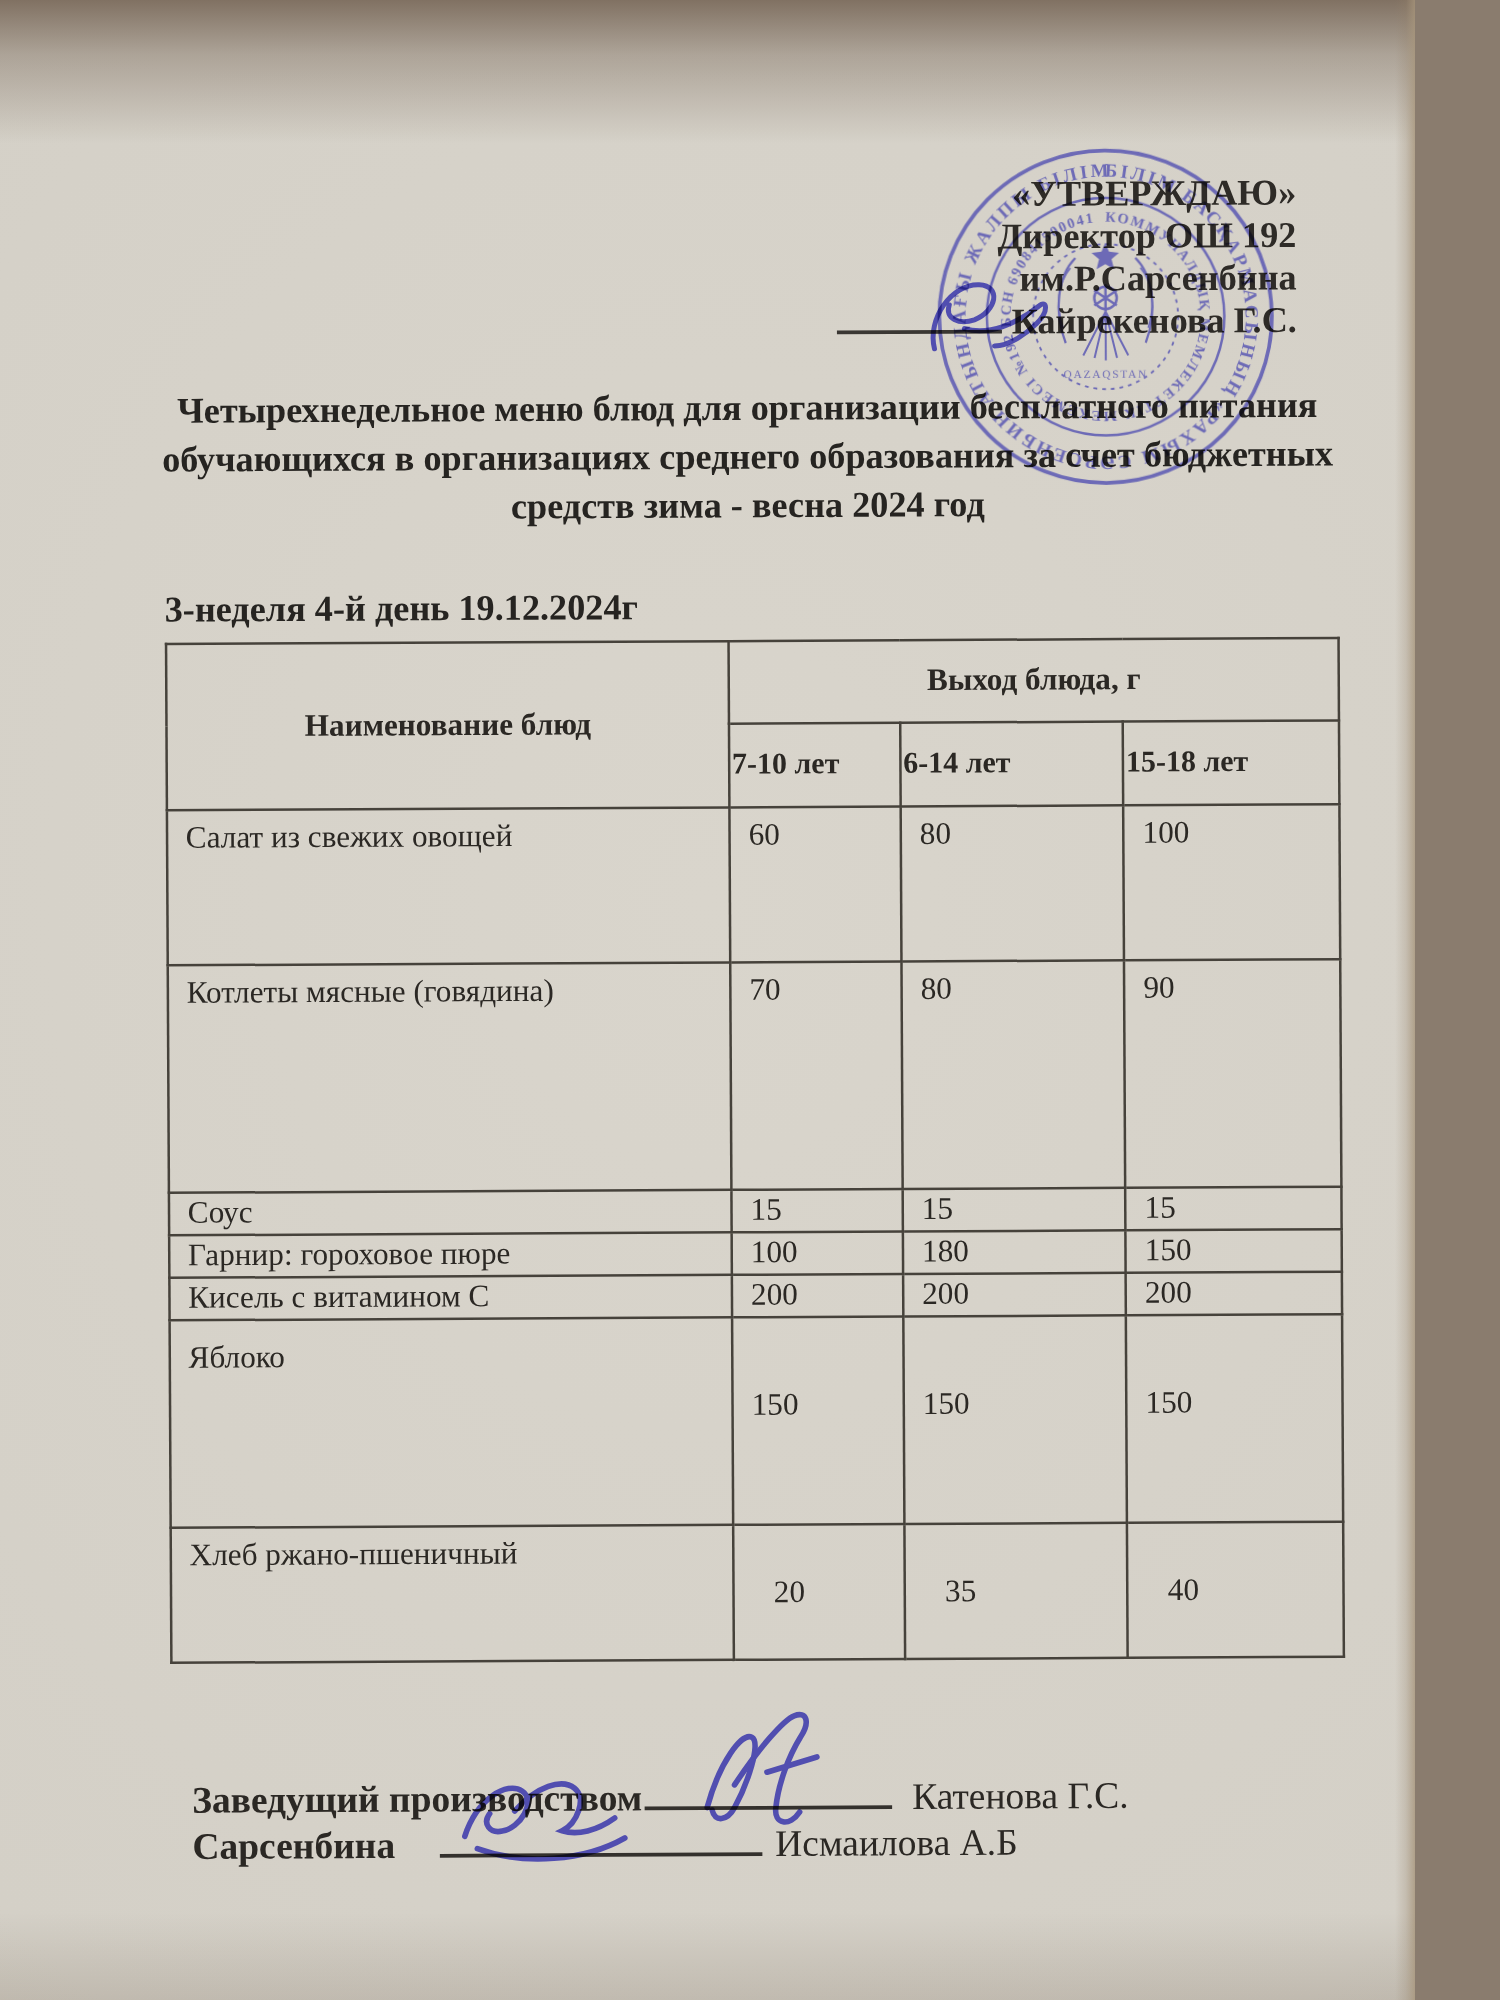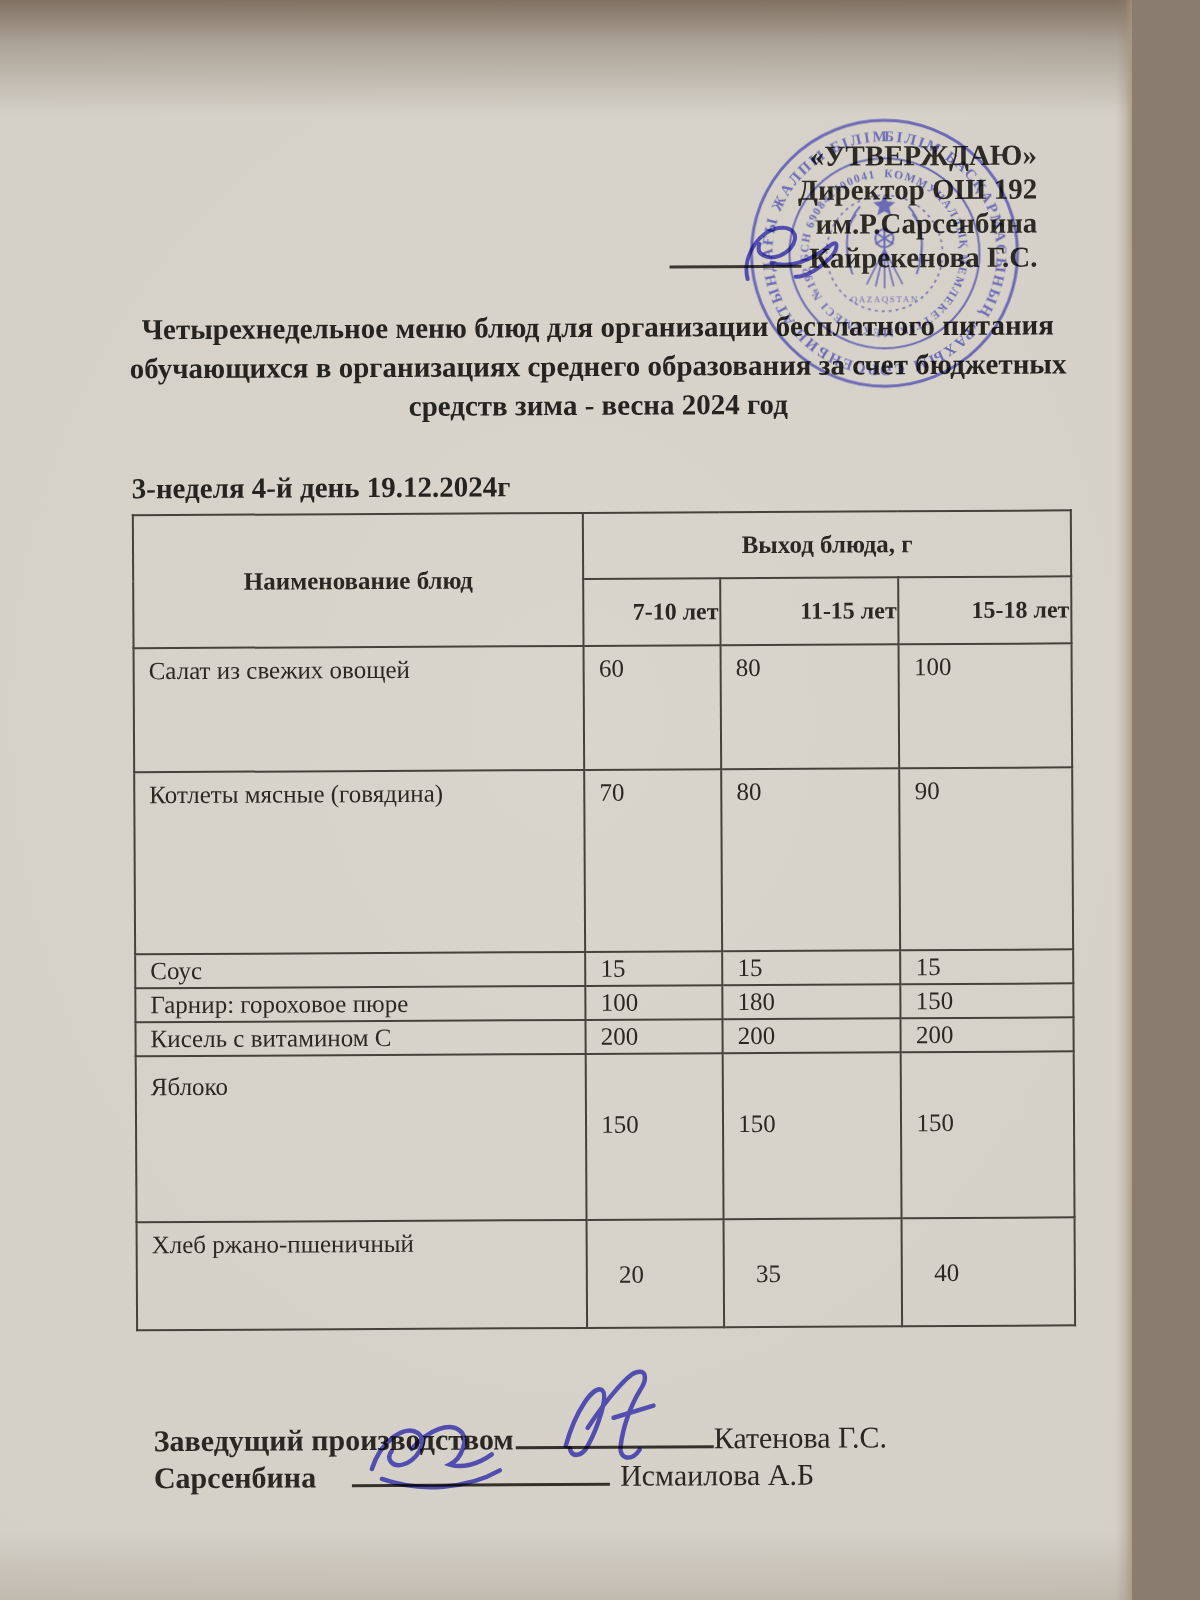--- a/index.html
+++ b/index.html
@@ -35,40 +35,40 @@
 
   .subtitle{position:absolute;top:470px;left:133px;font-weight:bold;font-size:29px;color:#262421;}
 
   
   table.menu{position:absolute;top:512px;left:133px;width:940px;border-collapse:collapse;table-layout:fixed;
     font-size:25px;color:#2b2824;}
   table.menu th,table.menu td{border:2px solid #46423b;}
   table.menu th{font-weight:bold;font-size:25px;}
   th.name-h{vertical-align:middle;text-align:center;}
   th.group-h{vertical-align:middle;text-align:center;height:62px;}
-  tr.hdr2 th{height:63px;vertical-align:middle;text-align:right;font-size:24px;}
+  tr.hdr2 th{height:63px;vertical-align:middle;text-align:left;font-size:24px;}
   table.menu td{vertical-align:top;padding:8px 6px 4px 14px;text-align:left;line-height:28px;}
   tr.r0 td{height:110px;}
   tr.r1 td{height:168px;}
   tr.r2 td{height:18px;padding-top:2px;padding-bottom:2px;}
   tr.r3 td{height:16px;padding-top:2px;padding-bottom:2px;}
   tr.r4 td{height:14px;padding-top:2px;padding-bottom:2px;}
   tr.r5 td{height:104px;padding-top:16px;}
   tr.r5 td.val{padding-top:56px;}
   tr.r6 td{height:62px;}
   tr.r6 td.val{padding-top:40px;padding-left:31px;}
 
   
   .signblock{position:absolute;left:150px;top:1420px;font-size:30px;color:#2b2824;z-index:5;}
   .signrow{white-space:nowrap;line-height:37px;}
   .signrow .lbl{font-weight:bold;}
   .uline{display:inline-block;height:22px;border-bottom:3px solid #34312d;vertical-align:baseline;}
   .u1{width:198px;margin-left:2px;}
   .u2{width:258px;margin-left:36px;}
-  .nm1{}
+  .nm1{margin-left:16px;}
   .nm2{margin-left:10px;}
 </style>
 </head>
 <body>
 
 <div class="photo">
   <div class="content">
 
     <div class="approval">
       <div>«УТВЕРЖДАЮ»</div>
@@ -129,21 +129,21 @@
           <col style="width:19%">
           <col style="width:18.4%">
         </colgroup>
       <thead>
         <tr class="hdr1">
           <th class="name-h" rowspan="2">Наименование блюд</th>
           <th class="group-h" colspan="3">Выход блюда, г</th>
         </tr>
         <tr class="hdr2">
           <th>7-10 лет</th>
-          <th>11-15 лет</th>
+          <th>6-14 лет</th>
           <th>15-18 лет</th>
         </tr>
       </thead>
       <tbody>
         <tr class="r0">
           <td>Салат из свежих овощей</td>
           <td class="val">60</td>
           <td class="val">80</td>
           <td class="val">100</td>
         </tr>

